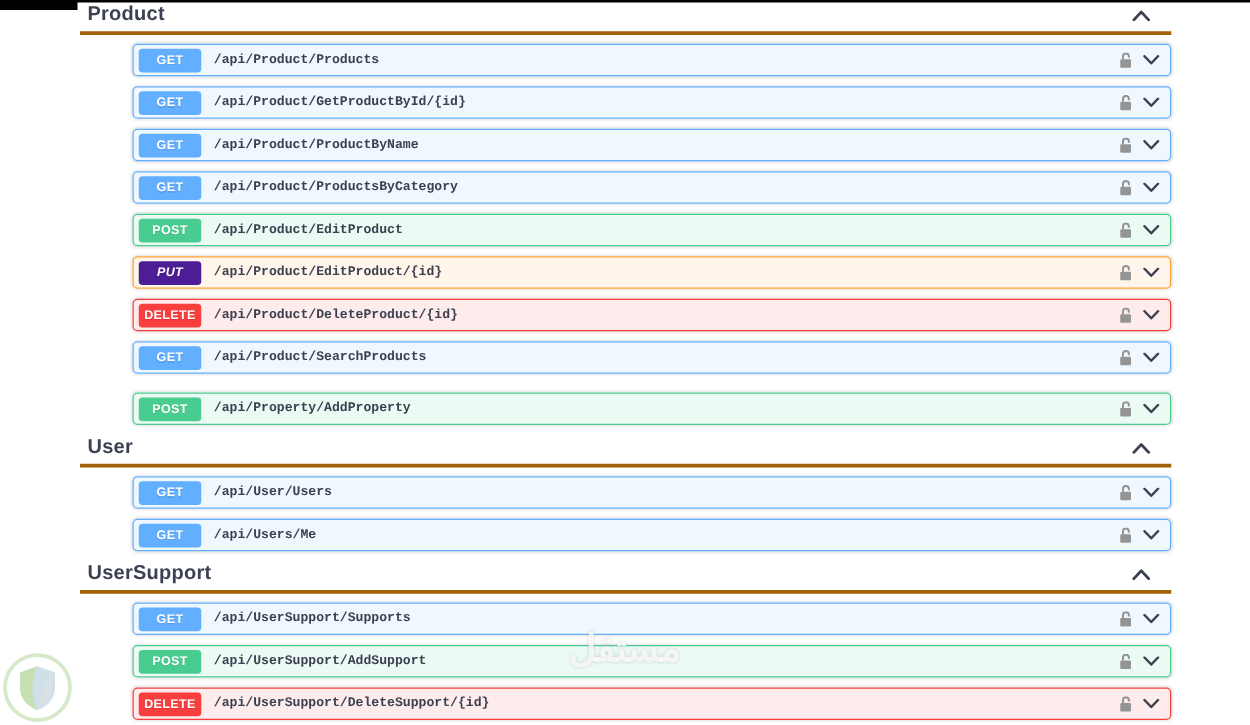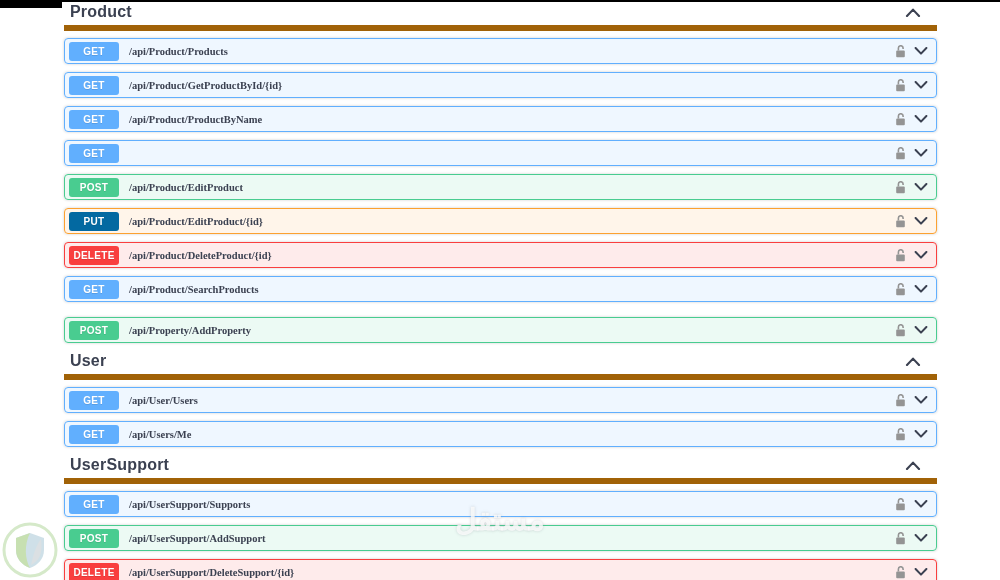--- a/index.html
+++ b/index.html
@@ -18,47 +18,48 @@
     position: absolute; top: 0; left: 0;
     width: 62px; height: 8px; background: #000; z-index: 30;
   }
   .content { padding: 2px 63px 0 64px; }
 
   .section { margin-top: 8px; }
   .section:first-child { margin-top: 0; }
   .section-header {
     display: flex; align-items: center; justify-content: space-between;
     padding: 1px 16px 4px 6px;
-    border-bottom: 6px solid #a16207;
+    border-bottom: 3px solid #a16207;
     cursor: pointer;
   }
   .section-title {
     font-size: 16px; font-weight: bold; color: #3b4151;
     letter-spacing: 0.2px;
   }
   .rows { padding-top: 7px; }
 
   .op-row {
     display: flex; align-items: center;
     height: 26px; margin-bottom: 8px;
     border-radius: 4px; border: 1px solid;
     box-shadow: 0 0 3px rgba(0,0,0,.19);
     cursor: pointer;
+    margin-left: 42px;
   }
   .badge {
     width: 50px; flex: 0 0 50px;
     margin-left: 4px; padding: 4px 0;
     border-radius: 3px;
     color: #fff; font-weight: bold; font-size: 10px;
     text-align: center; text-shadow: 0 1px 0 rgba(0,0,0,.1);
     letter-spacing: 0.3px;
   }
   .path {
     margin-left: 10px;
-    font-family: Liberation Serif, serif;
+    font-family: Liberation Mono, monospace;
     font-weight: bold; font-size: 10.5px; color: #3b4151;
   }
   .row-icons {
     margin-left: auto; display: flex; align-items: center;
     gap: 8px; padding-right: 8px;
   }
   .icon-btn {
     background: none; border: none; padding: 0; margin: 0;
     display: flex; align-items: center; cursor: pointer;
   }
@@ -145,20 +146,21 @@
       <button class="icon-btn">
         <svg width="14" height="8" viewBox="0 0 14 8">
           <path d="M1.6 1 L7 6.6 L12.4 1" stroke="#3b4151" stroke-width="2" fill="none" stroke-linecap="round" stroke-linejoin="round"></path>
         </svg>
       </button>
     </span>
   </div>
 
   <div class="op-row" style="background: rgba(97, 175, 254, 0.1); border-color: rgb(97, 175, 254);">
     <span class="badge" style="background: rgb(97, 175, 254);">GET</span>
+    <span class="path">/api/Product/ProductsByCategory</span>
     <span class="row-icons">
       <button class="icon-btn" title="">
         <svg width="11" height="13" viewBox="0 0 11 13">
           <path d="M3.4 5.4 V3.1 a2.35 2.35 0 0 1 4.7 0 V4.1" stroke="#949494" stroke-width="1.6" fill="none"></path>
           <rect x="1.2" y="5.4" width="8.6" height="6.8" rx="1" fill="#949494"></rect>
         </svg>
       </button>
       <button class="icon-btn">
         <svg width="14" height="8" viewBox="0 0 14 8">
           <path d="M1.6 1 L7 6.6 L12.4 1" stroke="#3b4151" stroke-width="2" fill="none" stroke-linecap="round" stroke-linejoin="round"></path>
@@ -179,21 +181,21 @@
       </button>
       <button class="icon-btn">
         <svg width="14" height="8" viewBox="0 0 14 8">
           <path d="M1.6 1 L7 6.6 L12.4 1" stroke="#3b4151" stroke-width="2" fill="none" stroke-linecap="round" stroke-linejoin="round"></path>
         </svg>
       </button>
     </span>
   </div>
 
   <div class="op-row" style="background: rgba(252, 161, 48, 0.1); border-color: rgb(252, 161, 48);">
-    <span class="badge" style="background: #0369a1;">PUT</span>
+    <span class="badge" style="background: #4c1d95; font-style: italic;">PUT</span>
     <span class="path">/api/Product/EditProduct/{id}</span>
     <span class="row-icons">
       <button class="icon-btn" title="">
         <svg width="11" height="13" viewBox="0 0 11 13">
           <path d="M3.4 5.4 V3.1 a2.35 2.35 0 0 1 4.7 0 V4.1" stroke="#949494" stroke-width="1.6" fill="none"></path>
           <rect x="1.2" y="5.4" width="8.6" height="6.8" rx="1" fill="#949494"></rect>
         </svg>
       </button>
       <button class="icon-btn">
         <svg width="14" height="8" viewBox="0 0 14 8">

